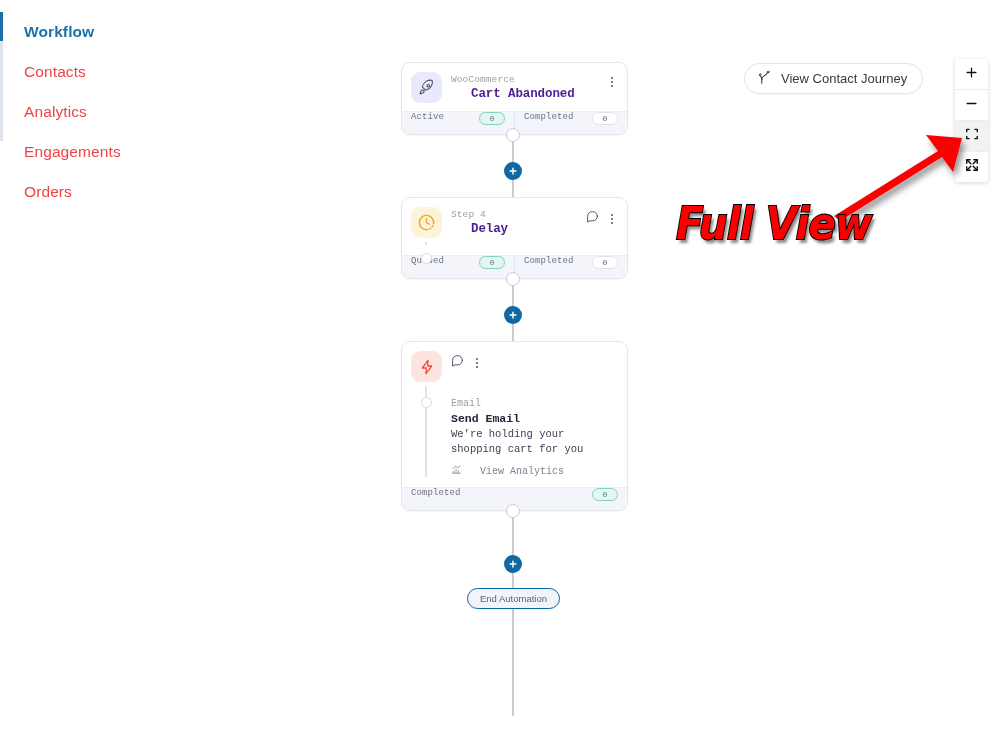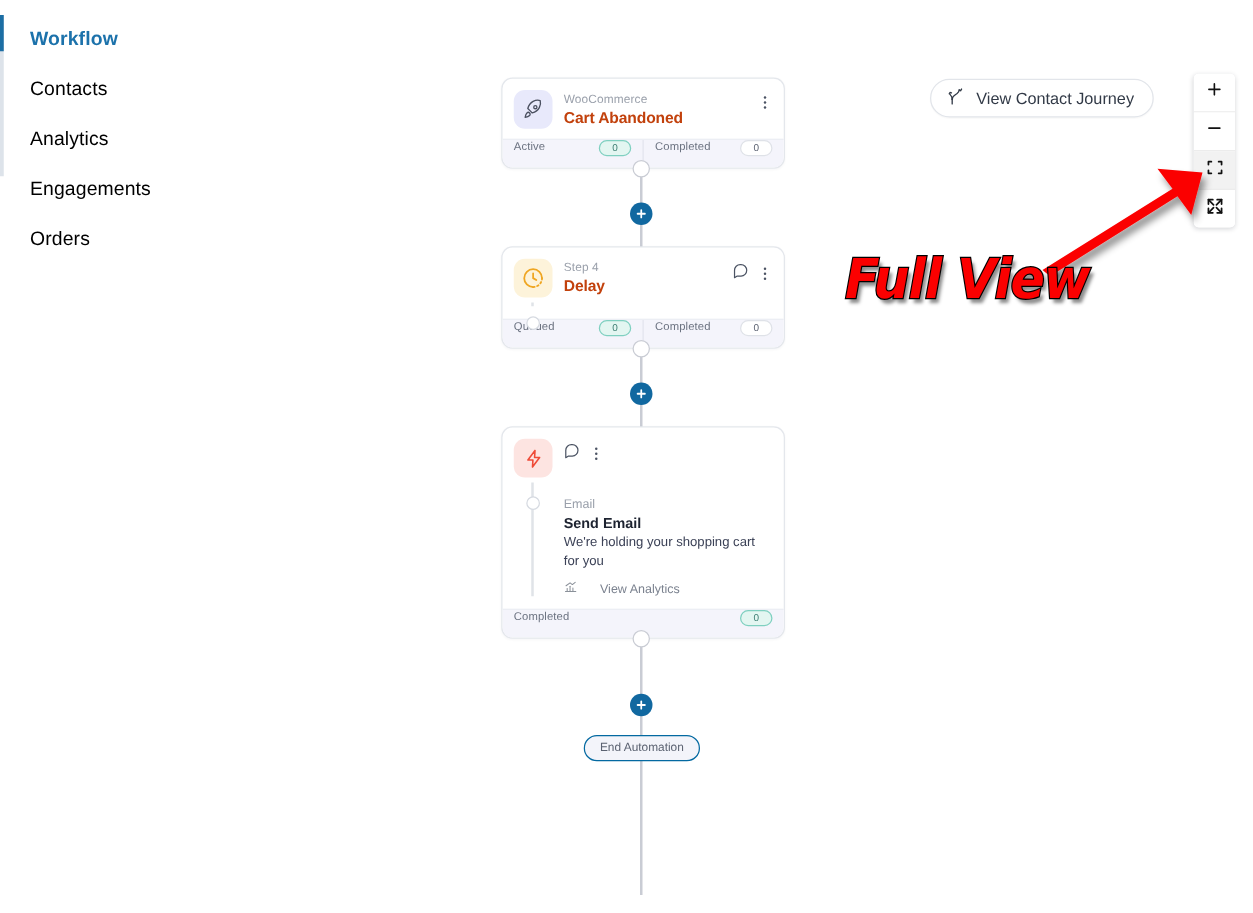--- a/index.html
+++ b/index.html
@@ -42,21 +42,21 @@
     width: 3px;
     height: 29px;
     background: #1c6ea4;
   }
   .nav-item {
     height: 40px;
     display: flex;
     align-items: center;
     padding-left: 24px;
     font-size: 15.5px;
-    color: #000000;
+    color: #ef4444;
     letter-spacing: .1px;
     cursor: pointer;
     user-select: none;
   }
   .nav-item.active {
     color: #1c72ab;
     font-weight: 600;
   }
 
   
@@ -98,20 +98,21 @@
   .node {
     position: relative;
     width: 225px;
     background: #ffffff;
     border: 1px solid #e4e7ec;
     border-radius: 9px;
     box-shadow: 0 1px 2px rgba(16,24,40,.04);
     overflow: hidden;
     z-index: 3;
     cursor: pointer;
+    font-family: Liberation Mono, monospace;
   }
   .node-head {
     display: flex;
     align-items: flex-start;
     padding: 9px 9px 8px 9px;
     position: relative;
   }
   .node-icon {
     width: 31px;
     height: 31px;
@@ -129,23 +130,24 @@
   .node-titles { flex: 1 1 auto; min-width: 0; padding-top: 1px; }
   .node-sub {
     font-size: 9.5px;
     color: #9aa0ab;
     line-height: 13px;
     letter-spacing: .1px;
   }
   .node-title {
     font-size: 12.5px;
     font-weight: 700;
-    color: #c2410c;
+    color: #4c1d95;
     line-height: 16px;
     letter-spacing: -.1px;
+    margin-left: 20px;
   }
   .node-actions {
     display: flex;
     align-items: center;
     gap: 7px;
     flex: 0 0 auto;
     padding-top: 3px;
   }
   .dots {
     width: 12px;

